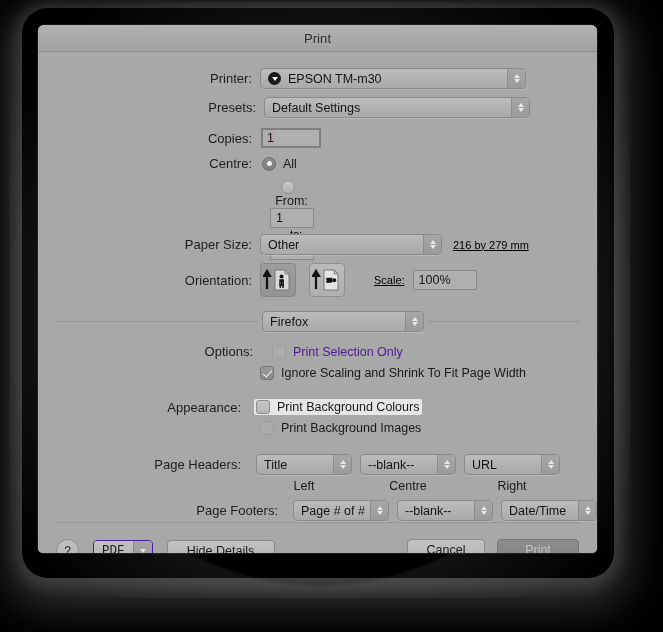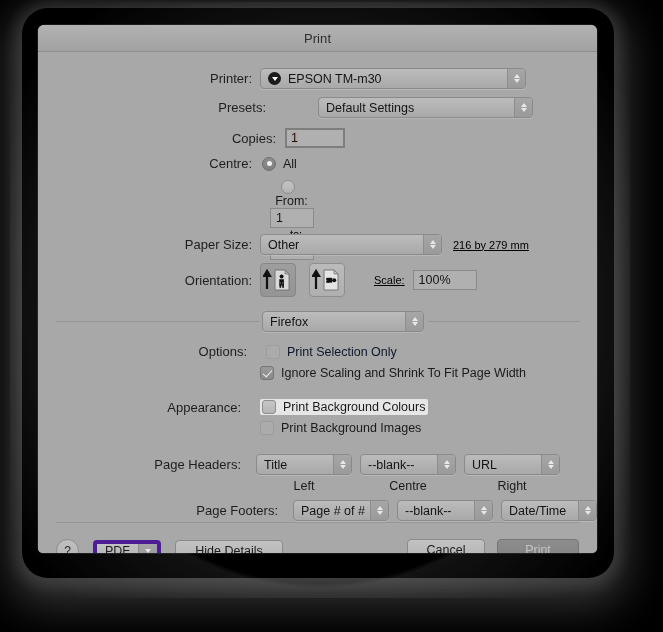--- a/index.html
+++ b/index.html
@@ -237,21 +237,21 @@
     border: solid #f2f2f2;
     border-width: 0 1.8px 1.8px 0;
     transform: rotate(42deg);
   }
   .cb-label {
     font-size: 12.5px;
     color: #1a1a1a;
     margin-left: 7px;
     white-space: nowrap;
   }
-  .cb-label.disabled { color: #0f172a; }
+  .cb-label.disabled { color: #4c1d95; }
   .cb-wrap { display: flex; align-items: center; }
   .cb-wrap.highlight {
     background: #e6e6e6;
     border-radius: 2px;
     padding: 1px 3px 1px 2px;
     margin-left: -2px;
   }
 
   
   .orient-btn {
@@ -304,24 +304,25 @@
     border-radius: 50%;
     background: linear-gradient(to bottom, #c0c0c0, #b2b2b2);
     border: 1px solid #8c8c8c;
     display: flex; align-items: center; justify-content: center;
     font-size: 12px; color: #2a2a2a;
   }
   .pdf-btn {
     height: 22px;
     display: flex;
     align-items: stretch;
-    border: 4px solid #4c1d95;
+    border: 1px solid #4c1d95;
     border-radius: 4px;
     overflow: hidden;
     box-sizing: border-box;
+    font-family: Liberation Mono, monospace;
   }
   .pdf-btn .pdf-main {
     background: linear-gradient(to bottom, #c2c2c2, #b4b4b4);
     display: flex; align-items: center;
     padding: 0 8px;
     font-size: 12.5px;
     color: #1a1a1a;
   }
   .pdf-btn .pdf-arrow {
     width: 18px;
@@ -360,32 +361,32 @@
             <span class="glyph"></span>
           </div>
         <span class="popup-text" style="padding-left:9px;">EPSON TM-m30</span>
         <div class="stepper">
           <span class="chev up"></span>
             <span class="chev down"></span>
         </div>
       </div>
     </div>
 
-    <div class="row" style="left:14px; top:45px; width:100%;gap:44px;">
+    <div class="row" style="left:4px; top:45px; width:100%;">
       <span class="field-label" style="width:214px;">Presets:</span>
-      <div class="popup" style="width:215px; margin-left:8px;">
+      <div class="popup" style="width:266px; margin-left:8px;">
         <span class="popup-text">Default Settings</span>
         <div class="stepper">
           <span class="chev up"></span>
             <span class="chev down"></span>
         </div>
       </div>
     </div>
 
-    <div class="row" style="left:0; top:76px; width:100%;padding-left:24px;">
+    <div class="row" style="left:0; top:76px; width:100%;">
       <span class="field-label" style="width:214px;">Copies:</span>
       <div class="textfield focused" style="width:60px; margin-left:9px;">
         <span class="caret-sel">1</span>
       </div>
     </div>
 
     <div class="row" style="left:0; top:104px; width:100%;">
       <span class="field-label" style="width:214px;">Centre:</span>
       <div style="display:flex; align-items:center; margin-left:10px;">
         <span class="radio on"></span>
@@ -456,38 +457,38 @@
     <div class="row" style="left:224px; top:259px;">
       <div class="popup" style="width:162px;">
         <span class="popup-text">Firefox</span>
         <div class="stepper">
           <span class="chev up"></span>
             <span class="chev down"></span>
         </div>
       </div>
     </div>
 
-    <div class="row" style="left:6px; top:292px; width:100%;">
+    <div class="row" style="left:12px; top:292px; width:100%;">
       <span class="field-label" style="width:203px;">Options:</span>
       <div class="cb-wrap" style="margin-left:19px;">
         <span class="checkbox off disabled"></span>
         <span class="cb-label disabled">Print Selection Only</span>
       </div>
     </div>
 
     <div class="row" style="left:222px; top:314px;">
       <div class="cb-wrap">
         <span class="checkbox on"></span>
         <span class="cb-label">Ignore Scaling and Shrink To Fit Page Width</span>
       </div>
     </div>
 
     <div class="row" style="left:0; top:347px; width:100%;">
       <span class="field-label" style="width:203px;">Appearance:</span>
-      <div class="cb-wrap highlight" style="margin-left:19px;">
+      <div class="cb-wrap highlight" style="margin-left:13px;">
         <span class="checkbox off"></span>
         <span class="cb-label">Print Background Colours</span>
       </div>
     </div>
 
     <div class="row" style="left:222px; top:369px;">
       <div class="cb-wrap">
         <span class="checkbox off disabled"></span>
         <span class="cb-label">Print Background Images</span>
       </div>

